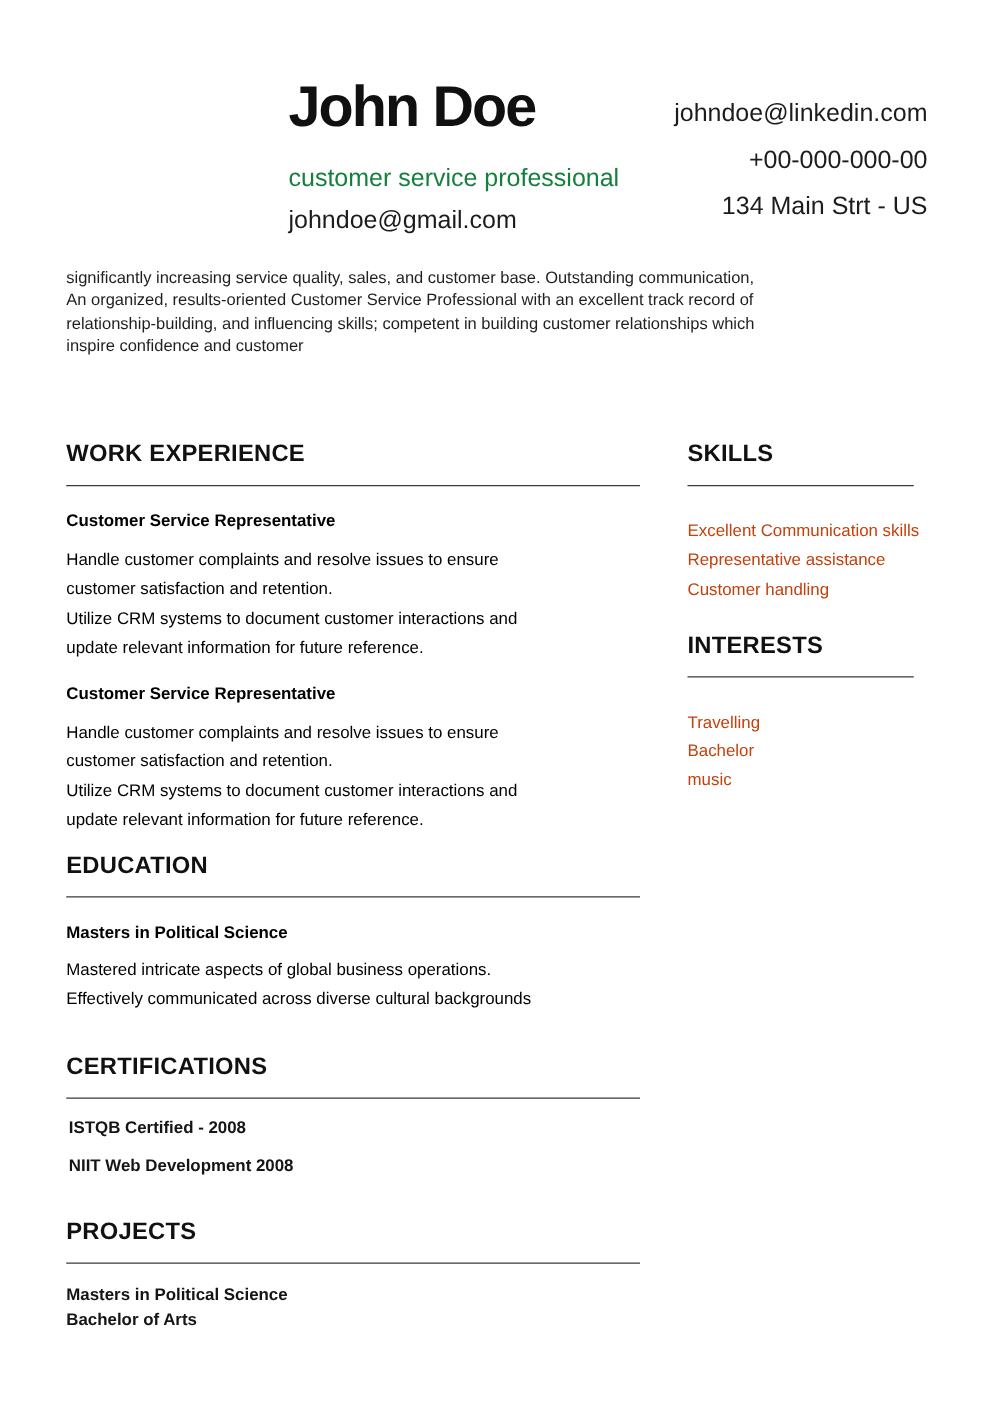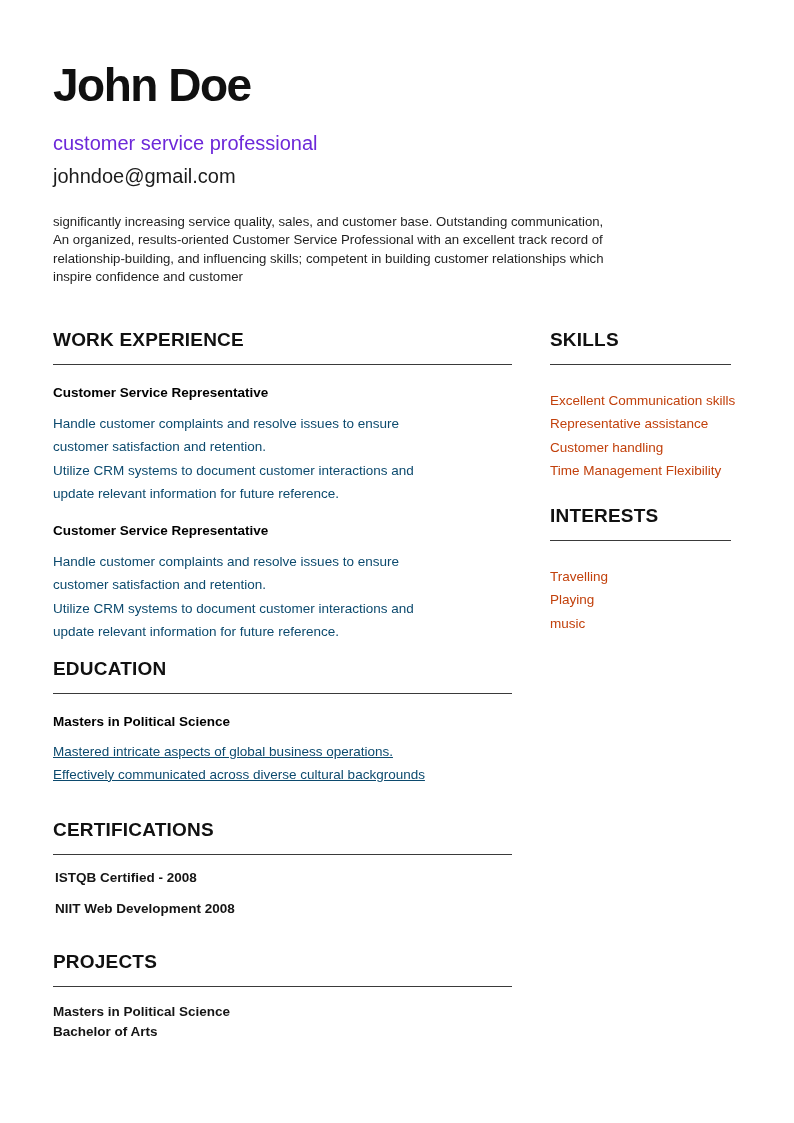--- a/index.html
+++ b/index.html
@@ -9,63 +9,63 @@
     width: 794px;
     height: 1123px;
     margin: 0 auto;
     background: #ffffff;
     box-sizing: border-box;
     padding: 60px 52px 0 53px;
     overflow: hidden;
     color: #1a1a1a;
   }
   
-  .header { display: flex; justify-content: space-between; gap: 44px; }
+  .header { display: flex; justify-content: flex-end; gap: 44px; }
   .name {
     font-size: 46px;
     font-weight: 700;
     letter-spacing: -1.5px;
     line-height: 1.1;
     margin: 0;
     color: #101010;
   }
-  .job-title { font-size: 20px; line-height: 23px; margin-top: 21px; color: #6d28d9; }
+  .job-title { font-size: 20px; line-height: 23px; margin-top: 21px; color: #15803d; }
   .header-email { font-size: 20px; line-height: 23px; margin-top: 10px; color: #1c1c1c; }
   .header-right {
     text-align: right;
     font-size: 20px;
     line-height: 37px;
     padding-top: 13px;
     color: #1c1c1c;
     white-space: nowrap;
   }
   
   .summary { margin-top: 25px; font-size: 13.2px; line-height: 18.6px; color: #1f1f1f; }
   
-  .main { display: flex; margin-top: 42px; gap: 14px; }
+  .main { display: flex; margin-top: 66px; gap: 14px; }
   .col-left { width: 473px; }
   .col-right { width: 192px; margin-left: auto; }
   
   .section-heading {
     font-size: 19px;
     font-weight: 700;
     margin: 0;
     line-height: 21px;
     letter-spacing: 0.2px;
     color: #111111;
   }
   .rule { height: 0; border-top: 1.5px solid #3a3a3a; margin-top: 14px; }
   .rule-left { width: 459px; }
   .rule-right { width: 181px; }
   .entry { margin-top: 19px; }
   .entry + .entry { margin-top: 17px; }
   .entry-title { font-size: 13.5px; font-weight: 700; line-height: 17px; color: #000000; }
-  .entry-body { margin-top: 11px; font-size: 13.5px; line-height: 23.3px; color: #0c4a6e; }
+  .entry-body { margin-top: 11px; font-size: 13.5px; line-height: 23.3px; color: #000000; }
   .sec-education { margin-top: 15px; }
-  .sec-education .entry-body { line-height: 22.5px; text-decoration: underline; }
+  .sec-education .entry-body { line-height: 22.5px; }
   .sec-certifications { margin-top: 33px; }
   .cert-item {
     font-size: 13.5px; font-weight: 700; line-height: 17px;
     margin-top: 14px; padding-left: 2px; color: #151515;
   }
   .sec-projects { margin-top: 34px; }
   .project-list { margin-top: 15px; }
   .project-item { font-size: 13.5px; font-weight: 700; line-height: 19.5px; color: #151515; }
   
   .side-list { margin-top: 24px; font-size: 13.5px; line-height: 23.3px; color: #c2410c; }
@@ -74,20 +74,25 @@
 </head>
 <body>
 
 <div class="page">
 
   <div class="header">
     <div class="header-left">
       <h1 class="name">John Doe</h1>
       <div class="job-title">customer service professional</div>
       <div class="header-email">johndoe@gmail.com</div>
+    </div>
+    <div class="header-right">
+      <div>johndoe@linkedin.com</div>
+      <div>+00-000-000-00</div>
+      <div>134 Main Strt - US</div>
     </div>
   </div>
 
   <div class="summary">
     <div>significantly increasing service quality, sales, and customer base. Outstanding communication,</div>
     <div>An organized, results-oriented Customer Service Professional with an excellent track record of</div>
     <div>relationship-building, and influencing skills; competent in building customer relationships which</div>
     <div>inspire confidence and customer</div>
   </div>
 
@@ -153,30 +158,29 @@
 
     <div class="col-right">
 
       <div class="sec-skills">
         <h2 class="section-heading">SKILLS</h2>
         <div class="rule rule-right"></div>
         <div class="side-list">
           <div>Excellent Communication skills</div>
           <div>Representative assistance</div>
           <div>Customer handling</div>
-          <div>Time Management Flexibility</div>
         </div>
       </div>
 
       <div class="sec-interests">
         <h2 class="section-heading">INTERESTS</h2>
         <div class="rule rule-right"></div>
         <div class="side-list">
           <div>Travelling</div>
-          <div>Playing</div>
+          <div>Bachelor</div>
           <div>music</div>
         </div>
       </div>
 
     </div>
   </div>
 
 </div>
 
 </body></html>

